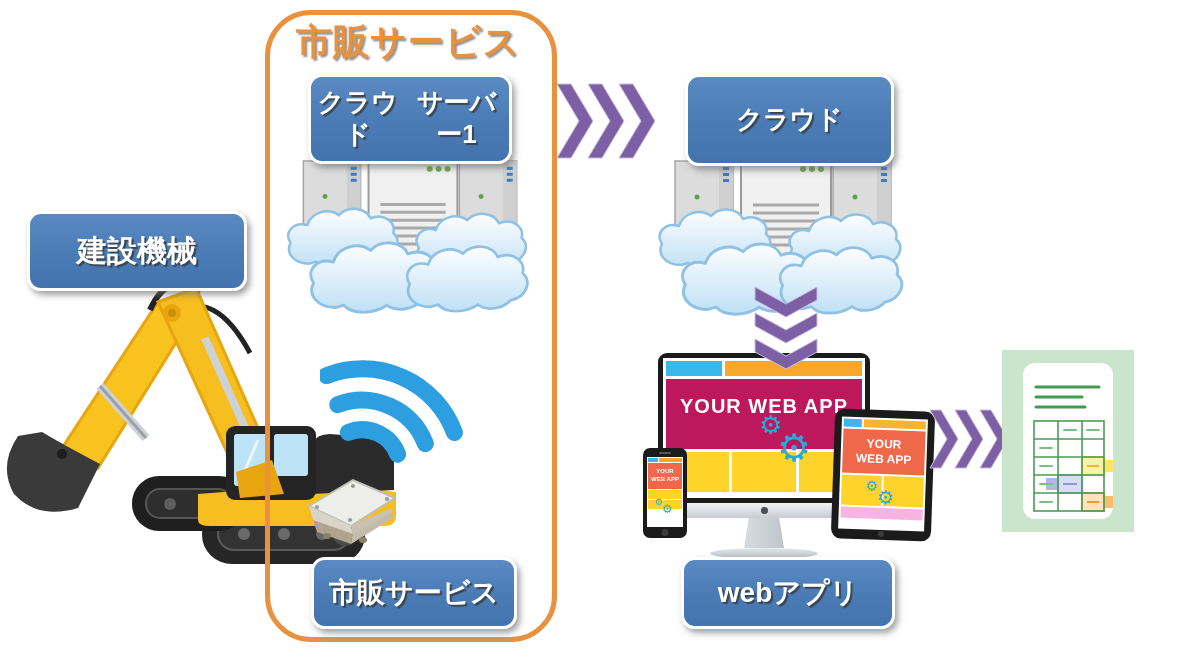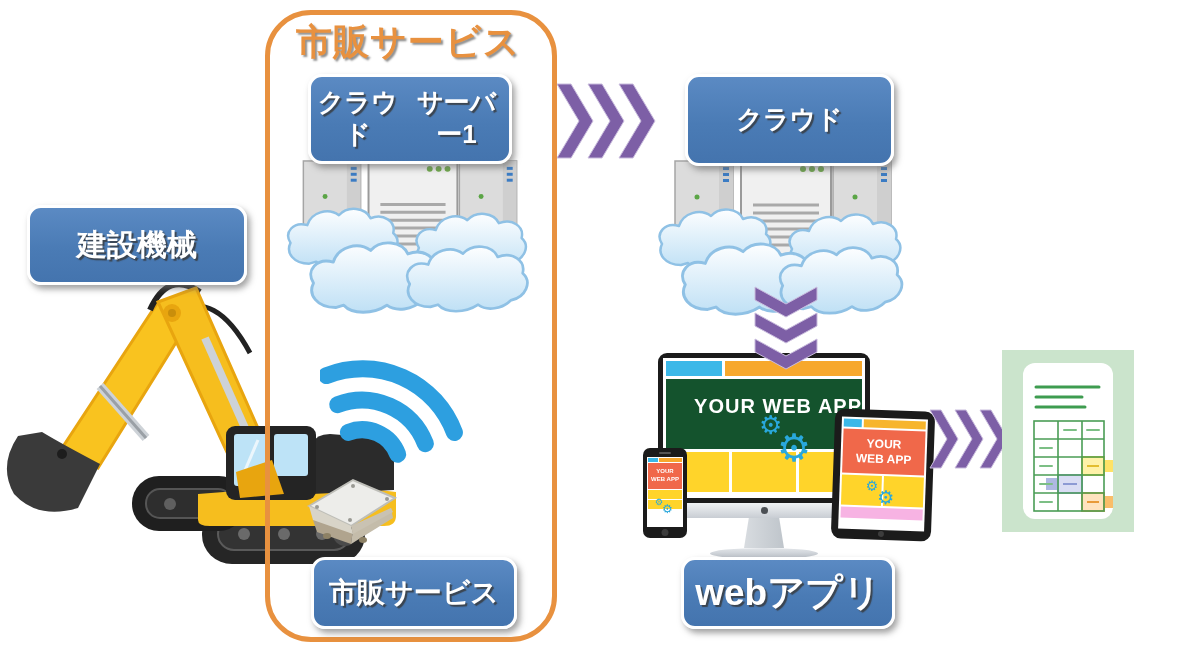--- a/index.html
+++ b/index.html
@@ -13,43 +13,43 @@
     font-size:36px;font-weight:bold;color:#E8913F;letter-spacing:1px;
     text-shadow:2px 2px 2px #8f8f8f;white-space:nowrap;}
 
   
   .node{position:absolute;display:flex;flex-direction:row;align-items:center;justify-content:center;
     background:linear-gradient(180deg,#5B8AC3 0%,#4A7BB5 55%,#4474AE 100%);
     border:3px solid #fff;border-radius:14px;
     box-shadow:3px 4px 6px rgba(110,110,110,0.65);
     color:#fff;font-weight:bold;text-align:center;
     text-shadow:2px 2px 1px rgba(55,55,55,0.8);z-index:5;line-height:1.22;}
-  .node-construction{left:27px;top:205px;width:214px;height:74px;font-size:30px;}
+  .node-construction{left:27px;top:211px;width:214px;height:74px;font-size:30px;}
   .node-cloud1{left:308px;top:74px;width:198px;height:84px;font-size:26px;}
   .node-cloud2{left:685px;top:74px;width:203px;height:86px;font-size:26px;}
   .node-sensor{left:311px;top:557px;width:200px;height:66px;font-size:28px;}
-  .node-webapp{left:681px;top:557px;width:208px;height:66px;font-size:37px;}
+  .node-webapp{left:681px;top:557px;width:208px;height:66px;font-size:28px;}
   .node-report{left:964px;top:557px;width:207px;height:66px;font-size:28px;}
 
   .illu{position:absolute;z-index:3;}
 
   
   .chev-r1{left:556px;top:83px;width:100px;height:76px;}
   .chev-down{left:754px;top:286px;width:64px;height:84px;z-index:4;}
   .chev-r2{left:929px;top:409px;width:78px;height:60px;}
 
   
   .webapp-illu{left:638px;top:345px;width:302px;height:210px;}
   .monitor{position:absolute;left:20px;top:8px;width:212px;}
   .mon-frame{background:#1b1b1b;border-radius:9px 9px 0 0;padding:5px;height:140px;}
   .mon-screen{position:relative;background:#fff;height:140px;padding:3px;box-sizing:border-box;overflow:hidden;}
   .scr-header{display:flex;gap:3px;height:15px;}
   .scr-cyan{width:56px;background:#3BB8E8;}
   .scr-bar{flex:1;background:#F7A82C;}
-  .scr-main{margin-top:3px;height:70px;background:#14532d;display:flex;align-items:flex-start;justify-content:flex-end;}
+  .scr-main{margin-top:3px;height:70px;background:#be185d;display:flex;align-items:flex-start;justify-content:center;}
   .scr-main span{margin-top:16px;color:#fff;font-weight:bold;font-size:20px;letter-spacing:1px;white-space:nowrap;}
   .scr-row{display:flex;gap:3px;height:40px;margin-top:3px;}
   .yb{flex:1;background:#FFD42A;}
   .gears{position:absolute;left:0;top:0;width:100%;height:100%;pointer-events:none;}
   .gears .g1{position:absolute;left:96px;top:52px;font-size:26px;color:#29A8DC;}
   .gears .g2{position:absolute;left:114px;top:68px;font-size:38px;color:#29A8DC;}
   .mon-chin{height:15px;background:linear-gradient(180deg,#F0F2F4,#C8CDD3);border-radius:0 0 7px 7px;
     display:flex;align-items:center;justify-content:center;}
   .apple-dot{width:7px;height:7px;border-radius:50%;background:#4b4f54;}
   .mon-neck{width:40px;height:30px;margin:0 auto;background:linear-gradient(90deg,#D8DCE0,#BFC5CB);

